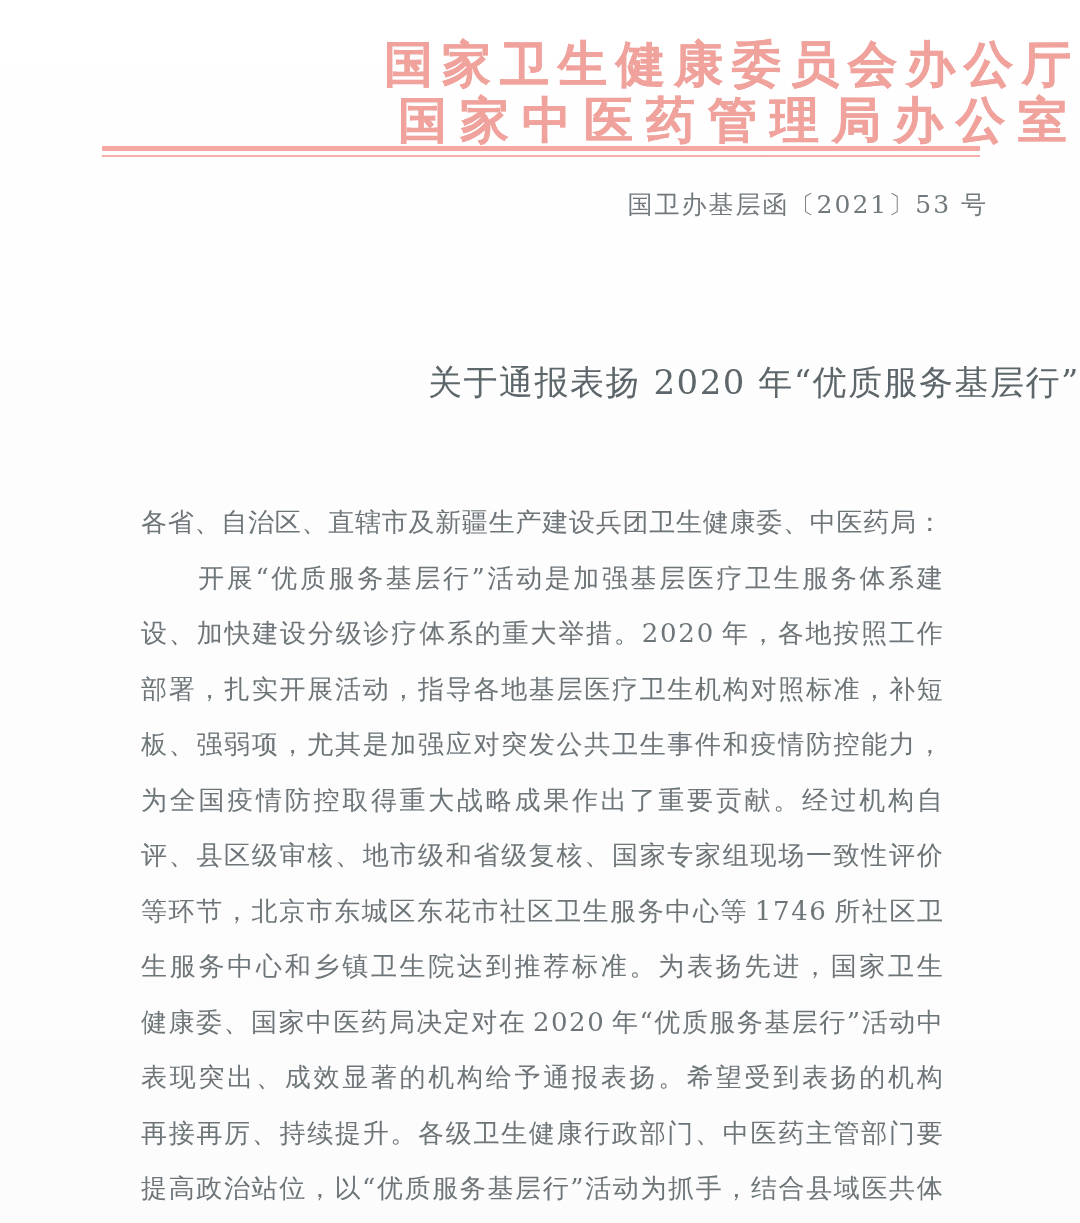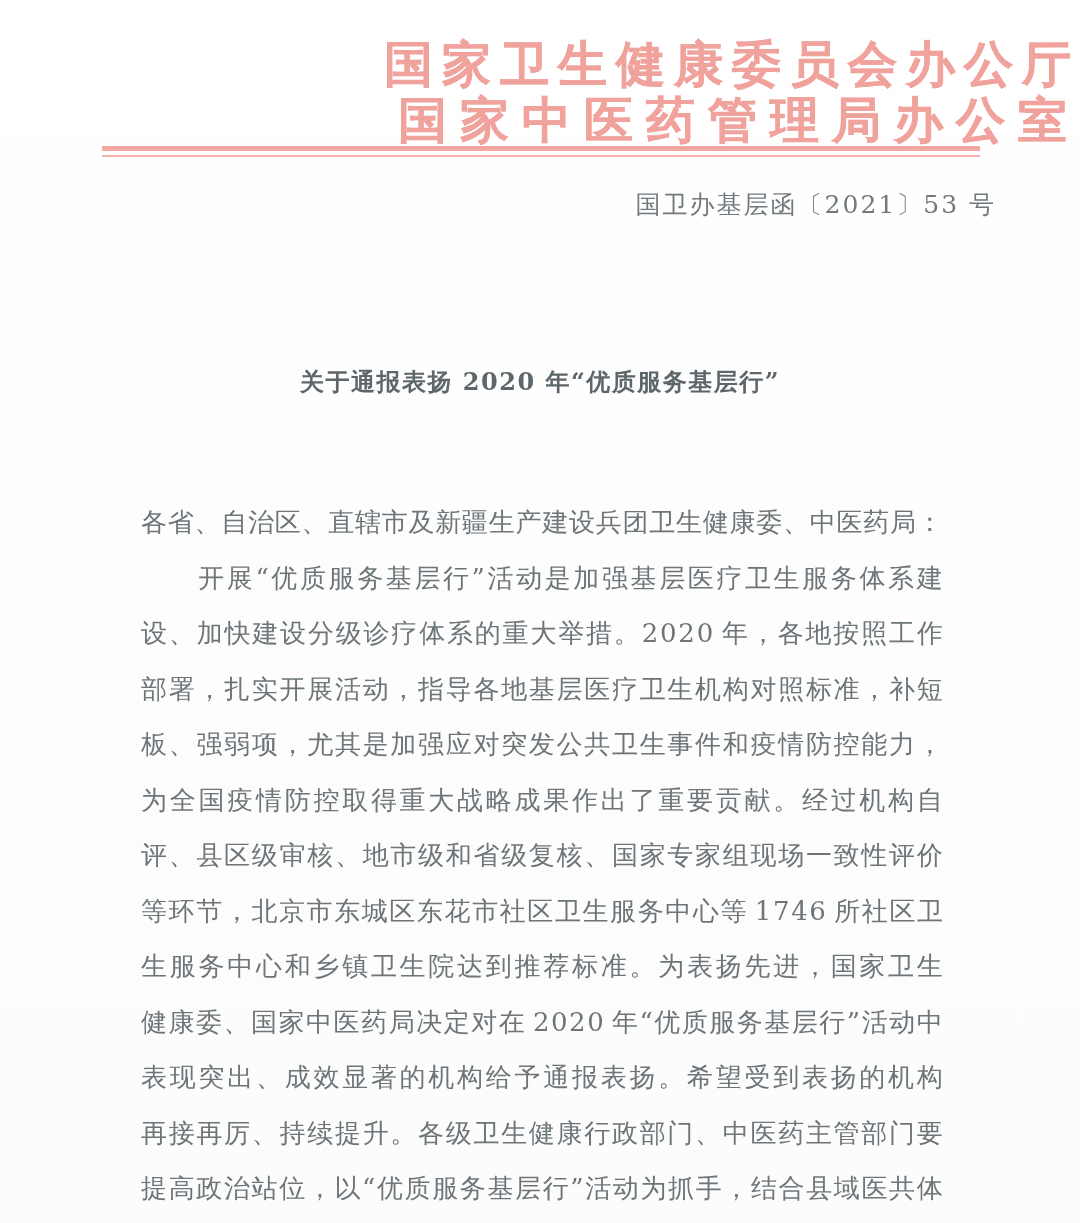--- a/index.html
+++ b/index.html
@@ -76,46 +76,47 @@
     position: absolute;
     left: 0; top: 9px;
     width: 100%;
     height: 2px;
     background: #f6b0ab;
   }
 
   
   .doc-number {
     position: absolute;
-    right: 84px;
+    right: 92px;
     top: 188px;
     font-family: "DejaVu Serif", "Liberation Serif", serif;
     font-size: 25px;
     line-height: 34px;
     color: #71797d;
     letter-spacing: 2px;
     white-space: nowrap;
   }
 
   
   .doc-title {
     position: absolute;
     left: 0;
     top: 348px;
     width: 1080px;
     text-align: center;
   }
   .title-line {
     font-family: "DejaVu Serif", "Liberation Serif", serif;
-    font-weight: 700;
-    font-size: 24px;
+    font-weight: 400;
+    font-size: 34px;
     line-height: 68px;
     color: #5d666a;
     letter-spacing: 1.5px;
     white-space: nowrap;
+    text-align: right;
   }
 
   
   .body-text {
     position: absolute;
     left: 141px;
     top: 495px;
     width: 802px;
   }
   .body-line {

